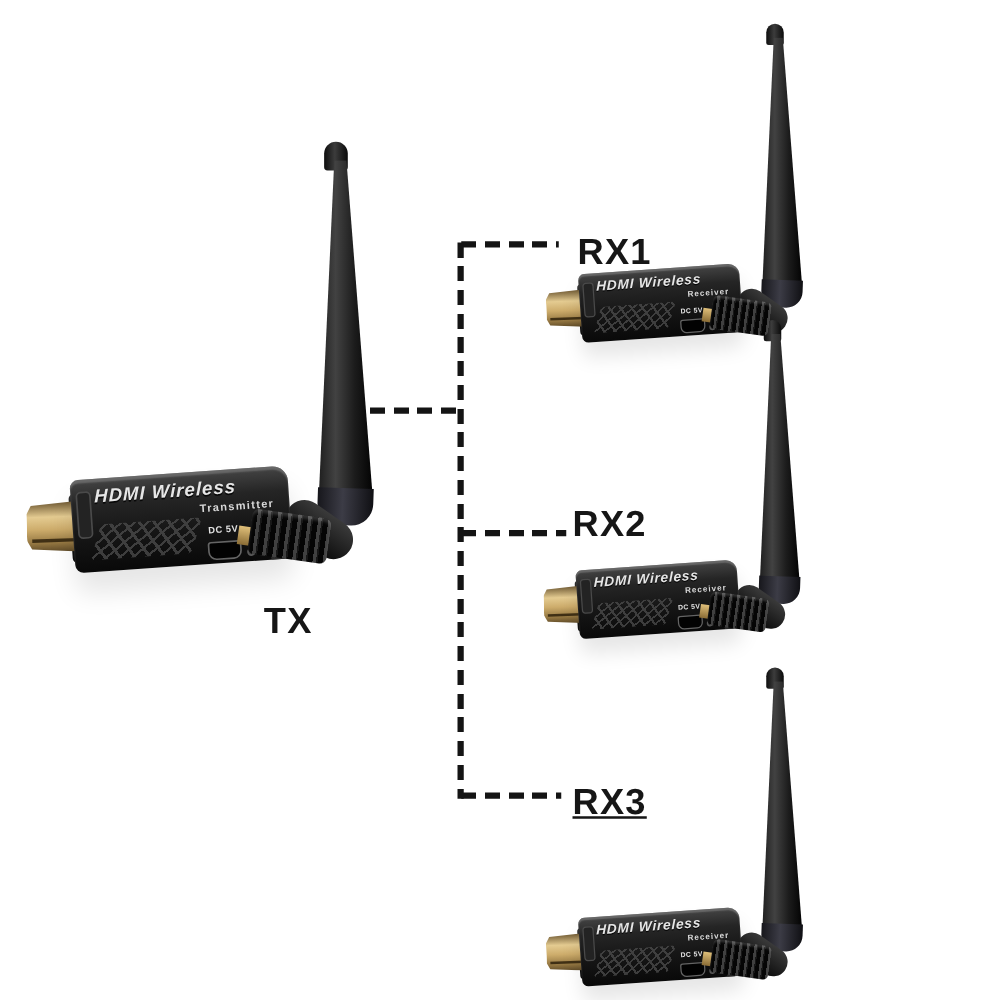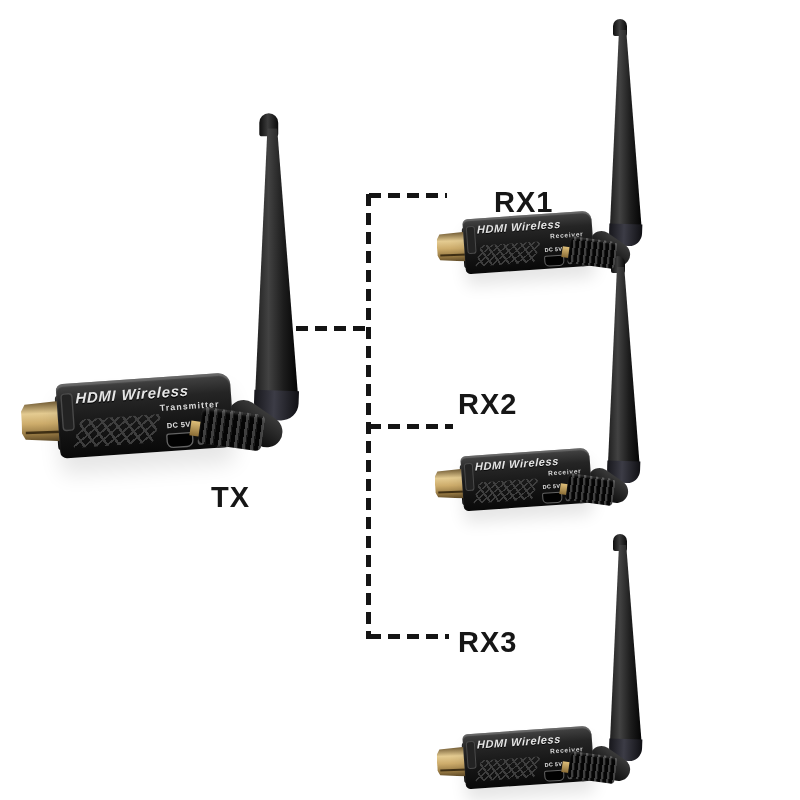--- a/index.html
+++ b/index.html
@@ -77,23 +77,23 @@
 
 <div class="canvas">
 
   <div class="hline" style="left:296px;top:326px;width:74px;"></div>
   <div class="vline" style="left:366px;top:194px;height:445px;"></div>
   <div class="hline" style="left:369px;top:193px;width:78px;"></div>
   <div class="hline" style="left:369px;top:424px;width:84px;"></div>
   <div class="hline" style="left:369px;top:634px;width:80px;"></div>
 
   <div class="biglabel" style="left:211px;top:483px;">TX</div>
-  <div class="biglabel" style="left:462px;top:188px;margin-left:32px;">RX1</div>
-  <div class="biglabel" style="left:458px;top:390px;text-align:center;">RX2</div>
-  <div class="biglabel" style="left:458px;top:628px;">RX3</div>
+  <div class="biglabel" style="left:462px;top:188px;">RX1</div>
+  <div class="biglabel" style="left:458px;top:406px;text-align:center;">RX2</div>
+  <div class="biglabel" style="left:458px;top:628px;text-decoration:underline;">RX3</div>
 
   <div class="device tx" style="left:20px;top:112px;">
     <div class="ant-cap"></div>
     <div class="ant-rod"></div>
     <div class="ant-ring"></div>
     <div class="ant-elbow"></div>
     <div class="plug-neck"></div>
     <div class="plug"></div>
     <div class="dbody">
       <div class="brand-tab"></div>

